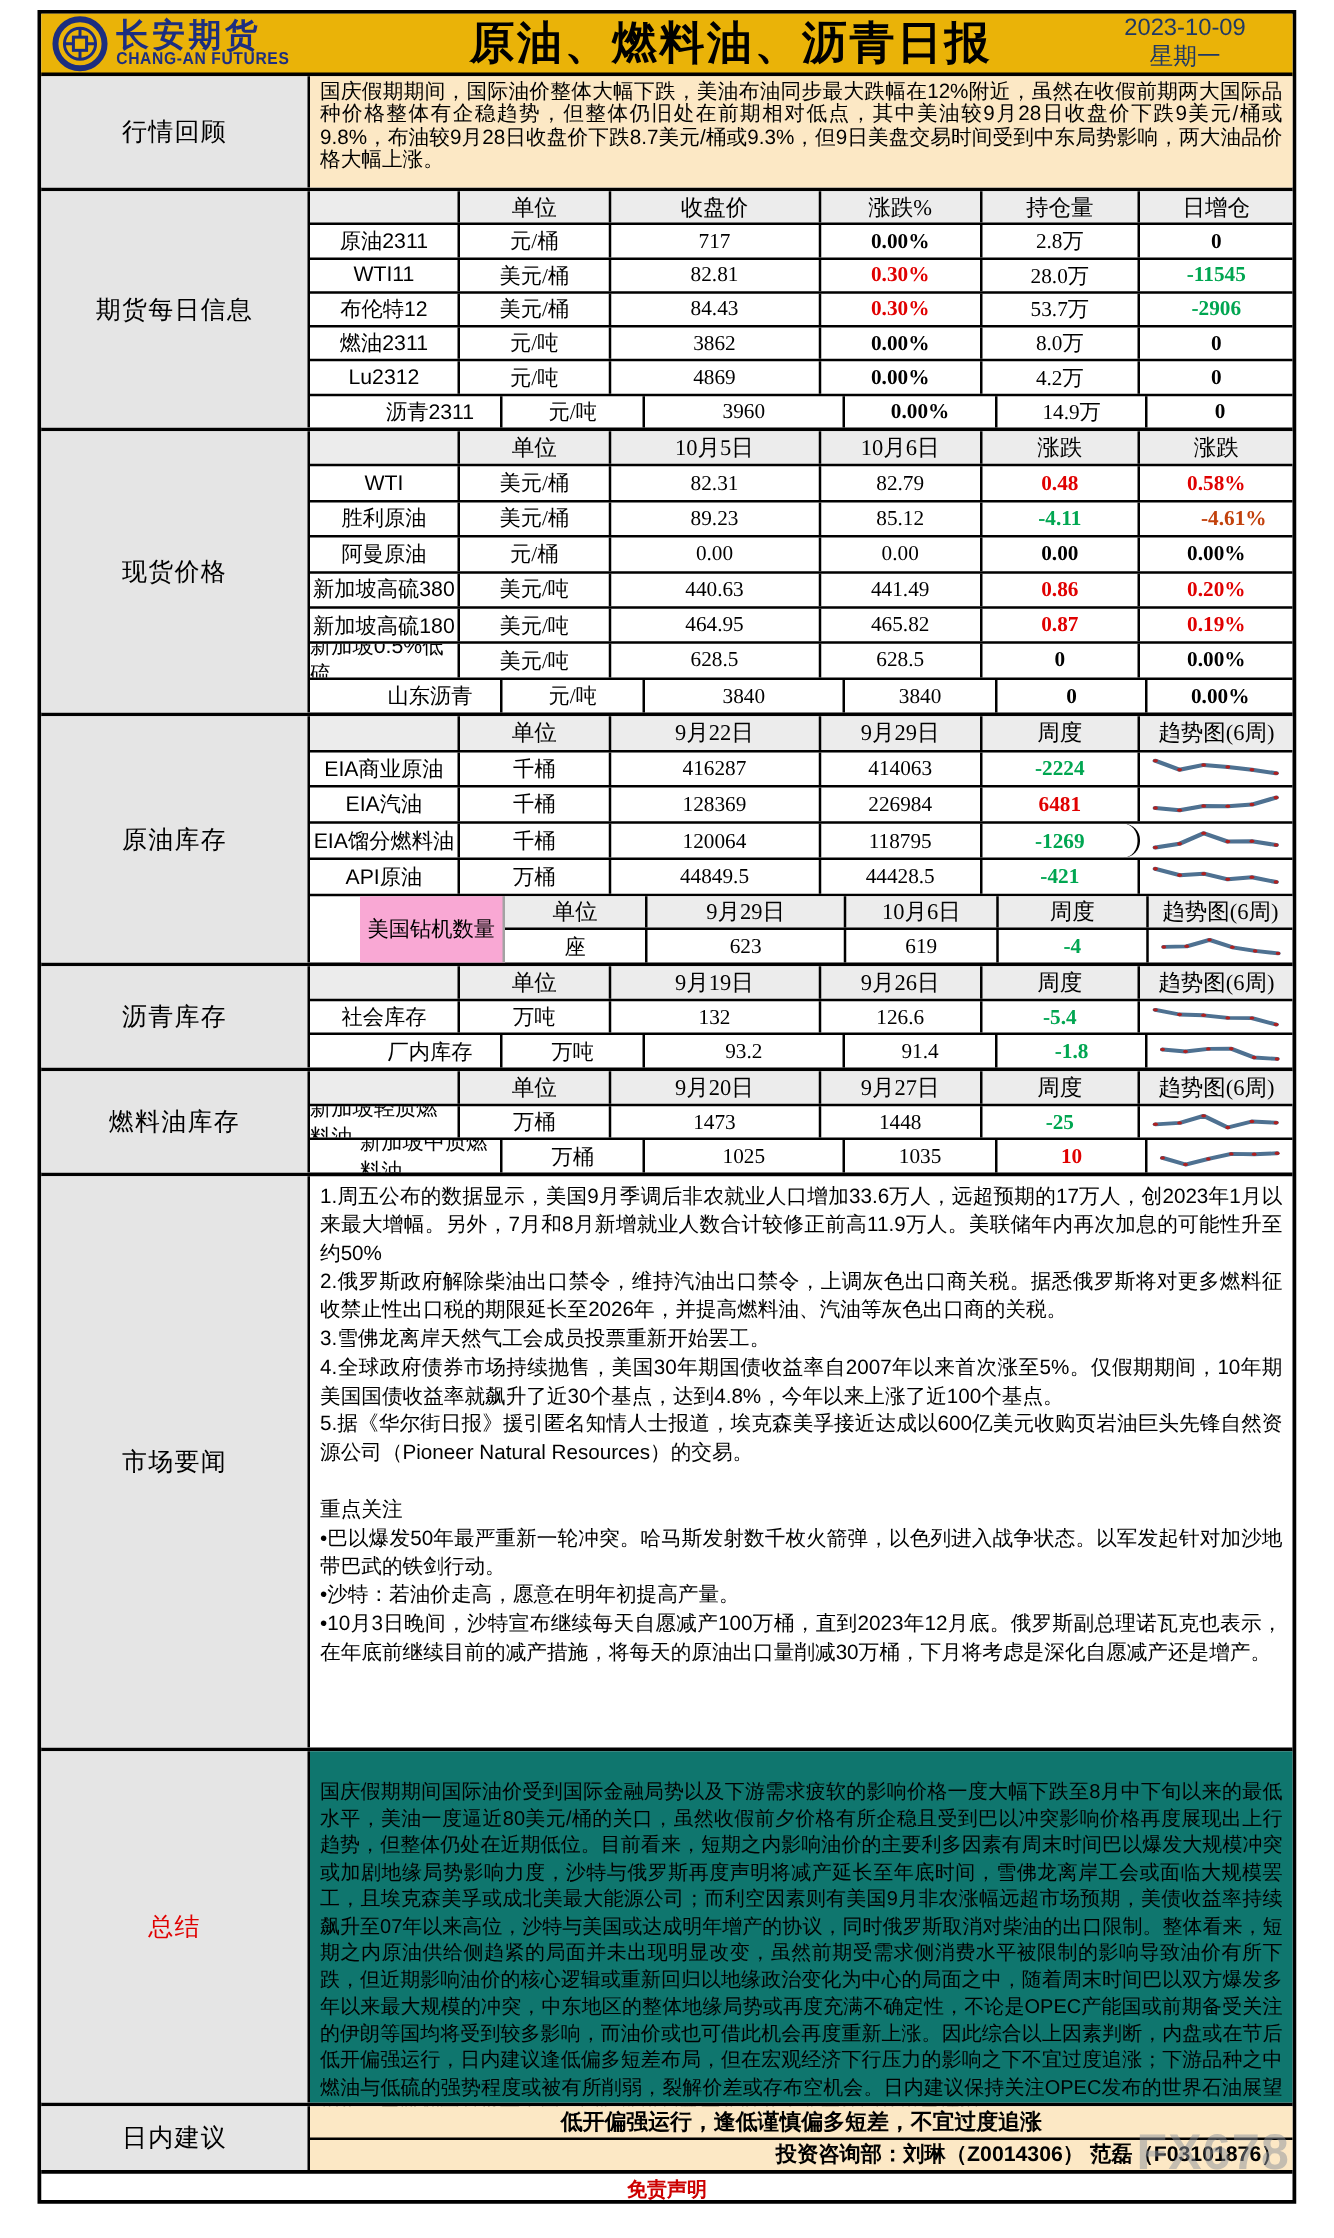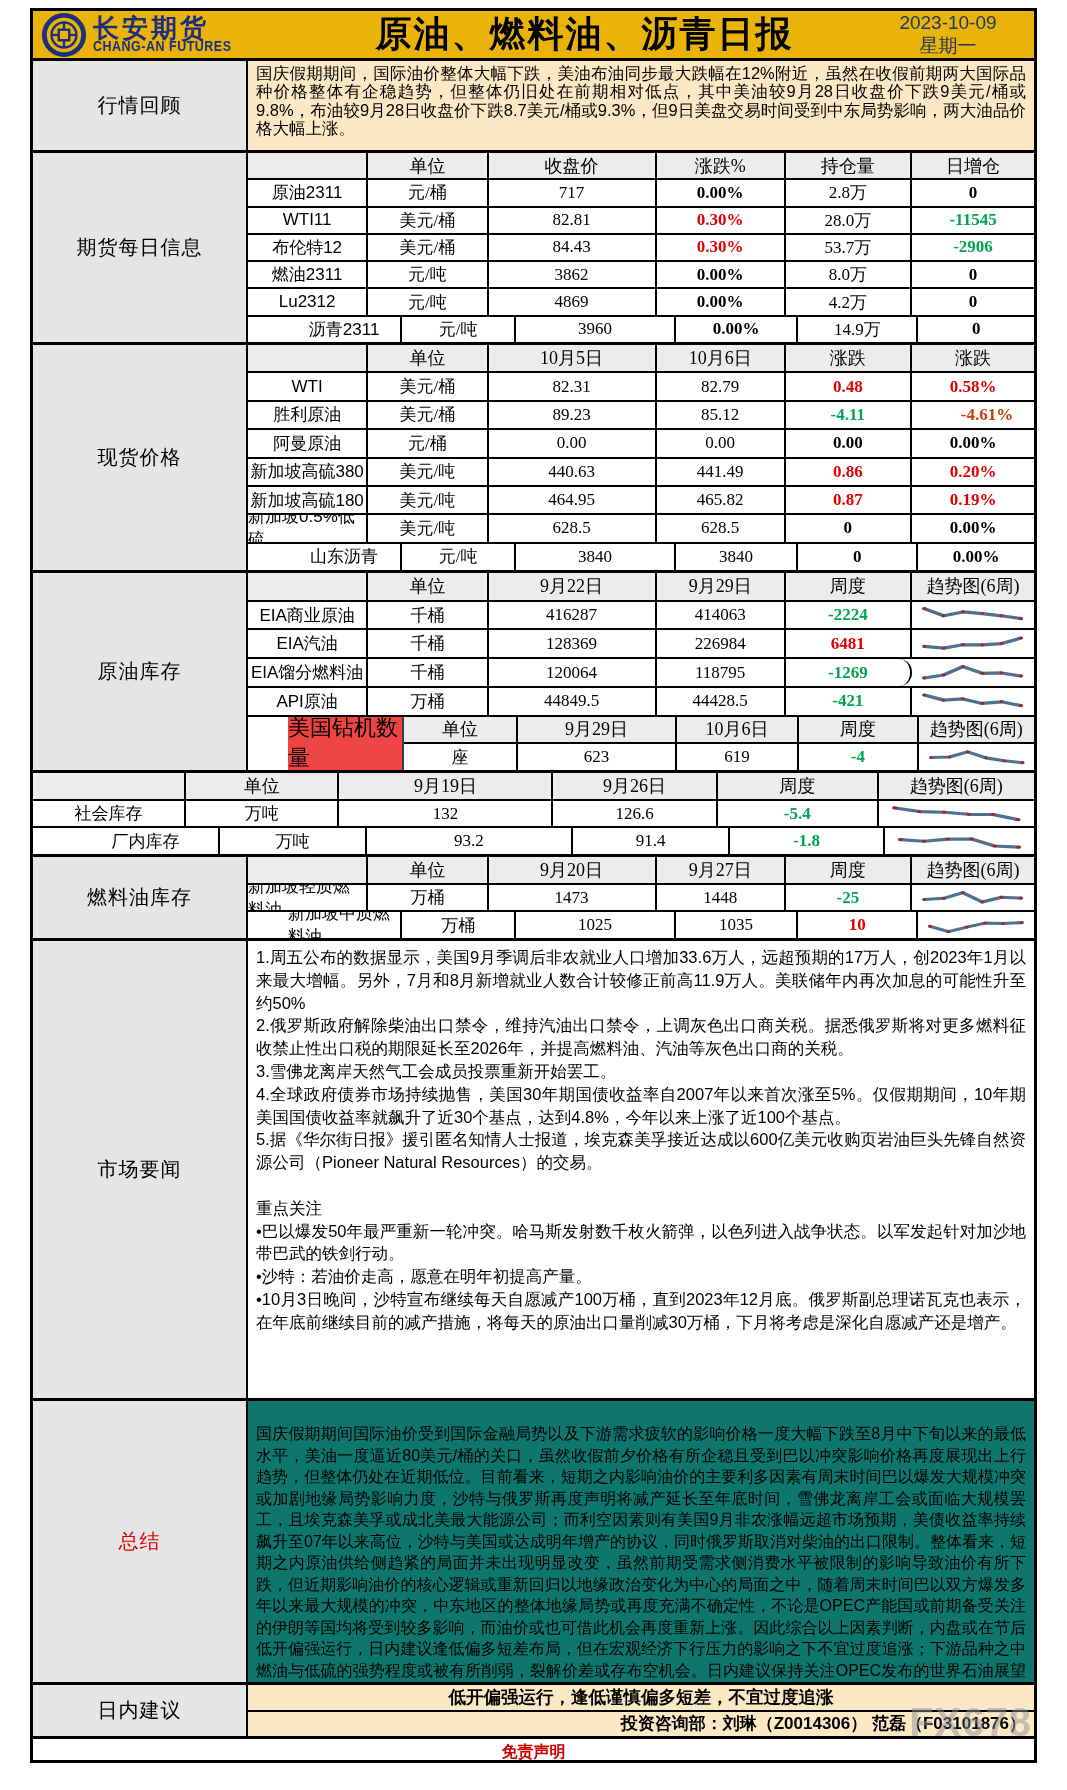--- a/index.html
+++ b/index.html
@@ -39,22 +39,22 @@
   .hrow{background:#ececec;}
   .tc{border-right:2px solid #000;display:flex;align-items:center;justify-content:center;
       font-size:17px;overflow:hidden;min-width:0;}
   .trow .tc:last-child, .rig-grid .tc:last-child{border-right:none;}
   .num{font-family:"Liberation Serif","DejaVu Serif",serif;}
   .b{font-weight:bold;}
   .hc{font-size:18px;}
   .spark{width:88%;height:82%;}
   
   .rig-wrap{flex:2;display:flex;min-height:0;}
-  .rig-name{width:15.3%;border-right:2px solid #404040;display:flex;align-items:center;
-      justify-content:center;font-size:22px;background:#ef4444;}
+  .rig-name{width:15.3%;border-right:2px solid #a3a3a3;display:flex;align-items:center;
+      justify-content:center;font-size:17px;background:#f9a8d4;}
   .rig-right{flex:1;display:flex;flex-direction:column;min-width:0;}
   .rig-grid{flex:1;display:grid;grid-template-columns:18.06% 25.27% 19.36% 19.01% 18.31%;min-height:0;}
   .rig-right > .rig-grid:first-child{border-bottom:2px solid #000;background:#ececec;}
   
   .sec-advice{height:54px;}
   .advice-col{display:flex;flex-direction:column;height:100%;background:#fce8c5;}
   .advice-main{flex:1;border-bottom:2px solid #000;display:flex;align-items:center;
       justify-content:center;font-size:17.5px;font-weight:bold;}
   .advice-team{flex:1;display:flex;align-items:center;justify-content:flex-end;
       padding-right:8px;font-size:17px;font-weight:bold;position:relative;}
@@ -346,20 +346,21 @@
                   </svg>
                 </div>
               </div>
             </div>
           </div>
         </div>
       </div>
   </div>
 
   <div class="sec sec-asphalt">
+    <div class="lbl">沥青库存</div>
     <div class="cnt">
         <div class="tbl" id="asphalt-table">
           <div class="trow hrow">
             <div class="tc hc"></div>
             <div class="tc hc num">单位</div>
             <div class="tc hc num">9月19日</div>
             <div class="tc hc num">9月26日</div>
             <div class="tc hc num">周度</div>
             <div class="tc hc num">趋势图(6周)</div>
           </div>

